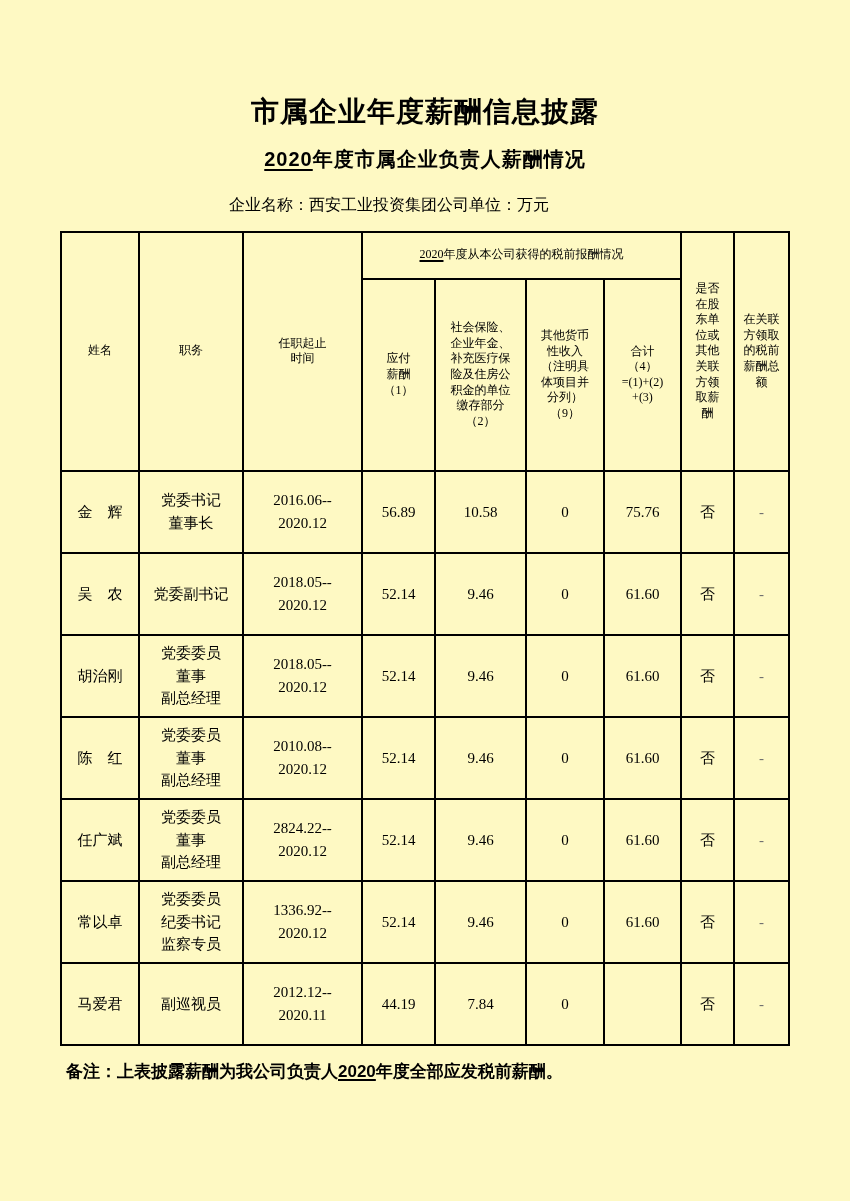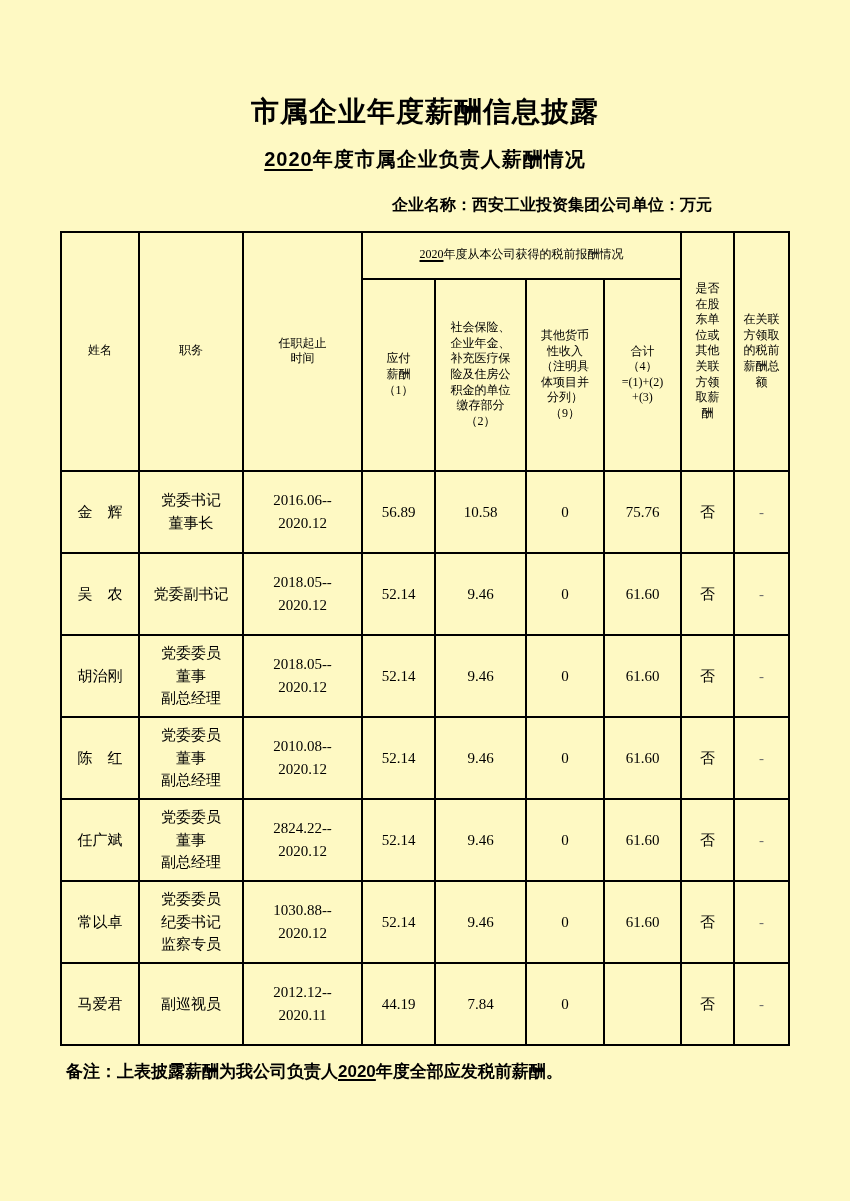--- a/index.html
+++ b/index.html
@@ -31,25 +31,24 @@
     font-family: "Liberation Sans", "DejaVu Sans", sans-serif;
     font-weight: bold;
     font-size: 20px;
     line-height: 1.2;
     letter-spacing: 1px;
   }
   .u { text-decoration: underline; text-decoration-thickness: 2px; text-underline-offset: 3px; }
   .u-thin { text-decoration: underline; text-decoration-thickness: 1.5px; text-underline-offset: 2px; }
   .info-line {
     display: flex;
-    justify-content: flex-end;
+    justify-content: center;
     margin: 24px 138px 0 66px;
     font-size: 16px;
     line-height: 1.2;
-    font-weight: bold;
   }
   table.salary {
     border-collapse: collapse;
     table-layout: fixed;
     width: 728px;
     margin: 17px 0 0 60px;
   }
   table.salary th, table.salary td {
     border: 2px solid #000000;
     text-align: center;
@@ -216,21 +215,21 @@
         <td>0</td>
         <td>61.60</td>
         <td>否</td>
         <td class="dash-cell">-</td>
       </tr>
       <tr>
         <td>常以卓</td>
         <td>党委委员
 纪委书记
 监察专员</td>
-        <td>1030.88--
+        <td>1336.92--
 2020.12</td>
         <td>52.14</td>
         <td>9.46</td>
         <td>0</td>
         <td>61.60</td>
         <td>否</td>
         <td class="dash-cell">-</td>
       </tr>
       <tr>
         <td>马爱君</td>

